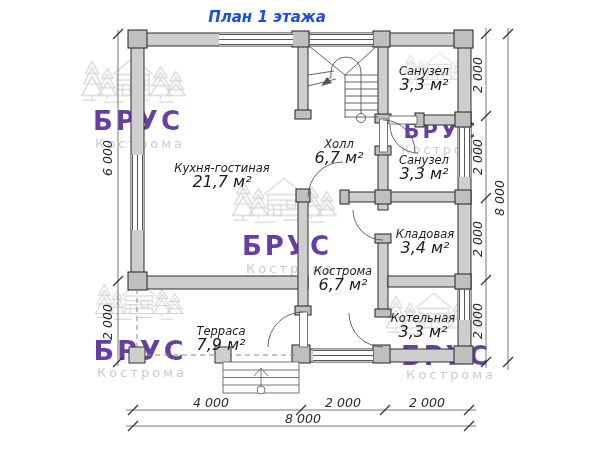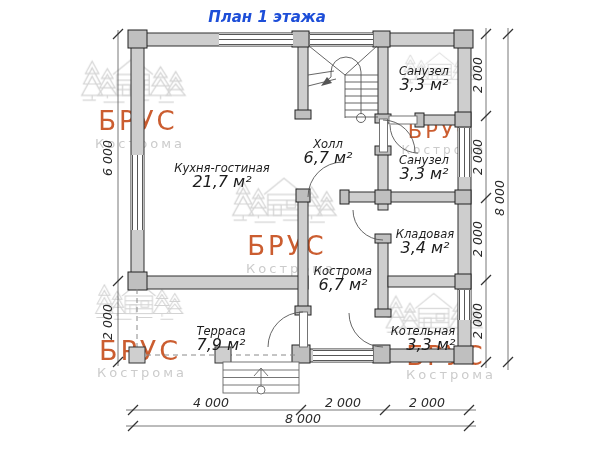--- a/index.html
+++ b/index.html
@@ -8,21 +8,21 @@
   .stage svg{position:absolute;left:0;top:0;z-index:2;}
   .lbl{position:absolute;transform:translate(-50%,-50%);text-align:center;color:#1c1c1c;
        font-style:italic;white-space:nowrap;z-index:3;line-height:13px;}
   .room-name{font-size:11.5px;}
   .room-area{font-size:16px;}
   .title{position:absolute;transform:translate(-50%,-50%);font-size:15px;font-weight:bold;
          font-style:italic;color:#1d4ed8;white-space:nowrap;z-index:3;}
   .dim{position:absolute;transform:translate(-50%,-50%);font-size:12.5px;font-style:italic;
        color:#2a2a2a;white-space:nowrap;z-index:3;}
   .dim.vert{transform:translate(-50%,-50%) rotate(-90deg);}
-  .wm-brand{position:absolute;transform:translate(-50%,-50%);font-weight:normal;color:#c2410c;
+  .wm-brand{position:absolute;transform:translate(-50%,-50%);font-weight:bold;color:#4c1d95;
             letter-spacing:3px;z-index:1;opacity:.85;white-space:nowrap;}
   .wm-city{position:absolute;transform:translate(-50%,-50%);color:#c6c6c6;letter-spacing:3px;
            z-index:1;opacity:.9;white-space:nowrap;}
 </style>
 </head>
 <body>
 
 <div class="stage">
 
   <div class="wm-brand" style="left:138px;top:121px;font-size:26px;">БРУС</div>
@@ -218,41 +218,41 @@
       </g>
     </g>
   </svg>
 
   <div class="title" style="left:267px;top:17px;">План 1 этажа</div>
 
   <div class="lbl" style="left:222px;top:175px;">
     <div class="room-name">Кухня-гостиная</div>
     <div class="room-area">21,7 м²</div>
   </div>
-  <div class="lbl" style="left:328px;top:151px;">
+  <div class="lbl" style="left:339px;top:151px;">
     <div class="room-name">Холл</div>
     <div class="room-area">6,7 м²</div>
   </div>
   <div class="lbl" style="left:424px;top:78px;">
     <div class="room-name">Санузел</div>
     <div class="room-area">3,3 м²</div>
   </div>
   <div class="lbl" style="left:424px;top:167px;">
     <div class="room-name">Санузел</div>
     <div class="room-area">3,3 м²</div>
   </div>
   <div class="lbl" style="left:425px;top:241px;">
     <div class="room-name">Кладовая</div>
     <div class="room-area">3,4 м²</div>
   </div>
   <div class="lbl" style="left:343px;top:278px;">
     <div class="room-name">Кострома</div>
     <div class="room-area">6,7 м²</div>
   </div>
-  <div class="lbl" style="left:423px;top:338px;text-align:right;">
+  <div class="lbl" style="left:423px;top:325px;">
     <div class="room-name">Котельная</div>
     <div class="room-area">3,3 м²</div>
   </div>
   <div class="lbl" style="left:221px;top:325px;margin-top:13px;">
     <div class="room-name">Терраса</div>
     <div class="room-area">7,9 м²</div>
   </div>
 
   <div class="dim vert" style="left:107px;top:158px;">6 000</div>
   <div class="dim vert" style="left:107px;top:322px;">2 000</div>

